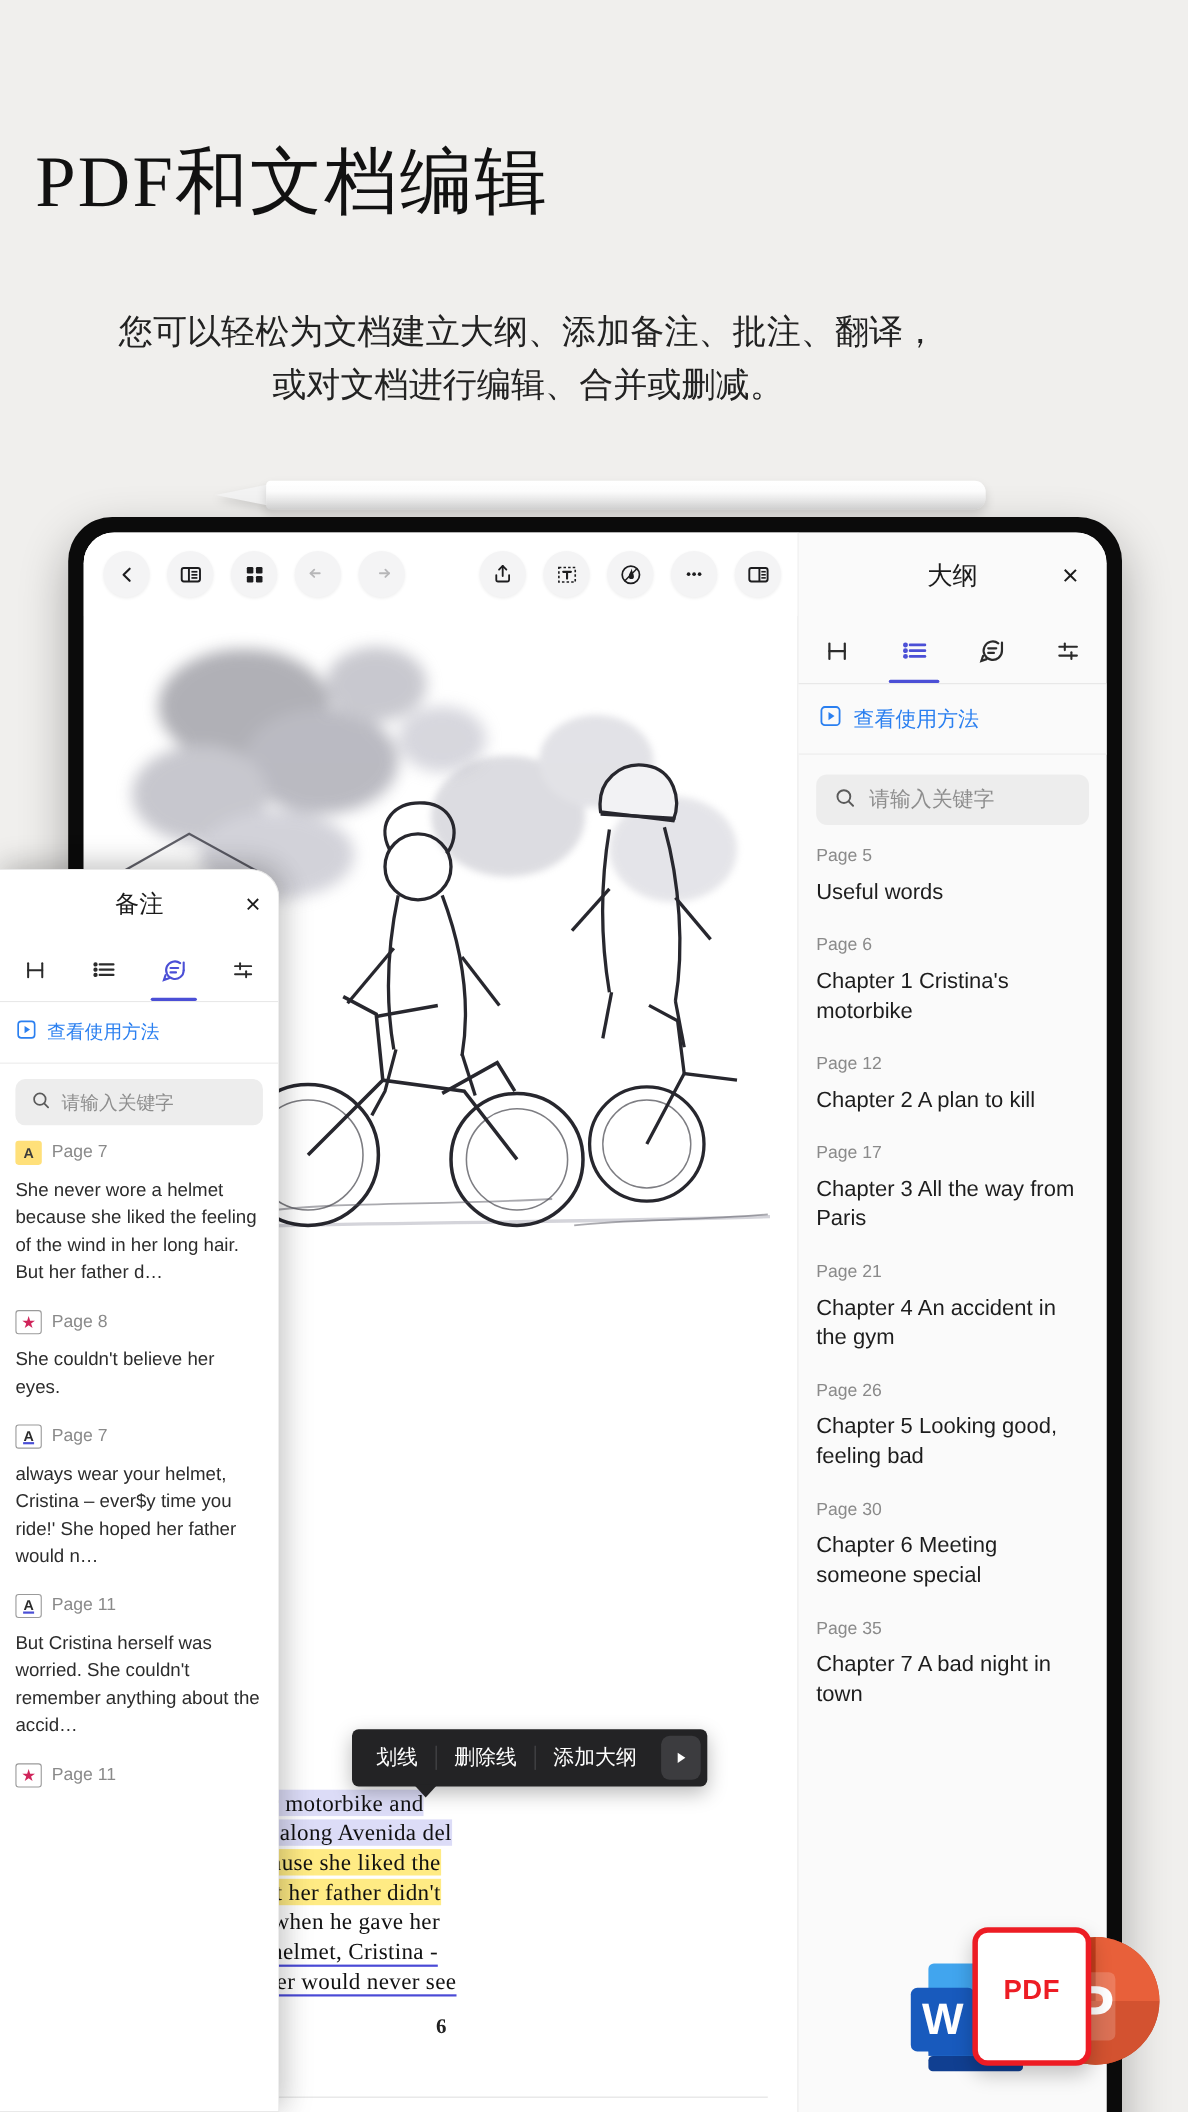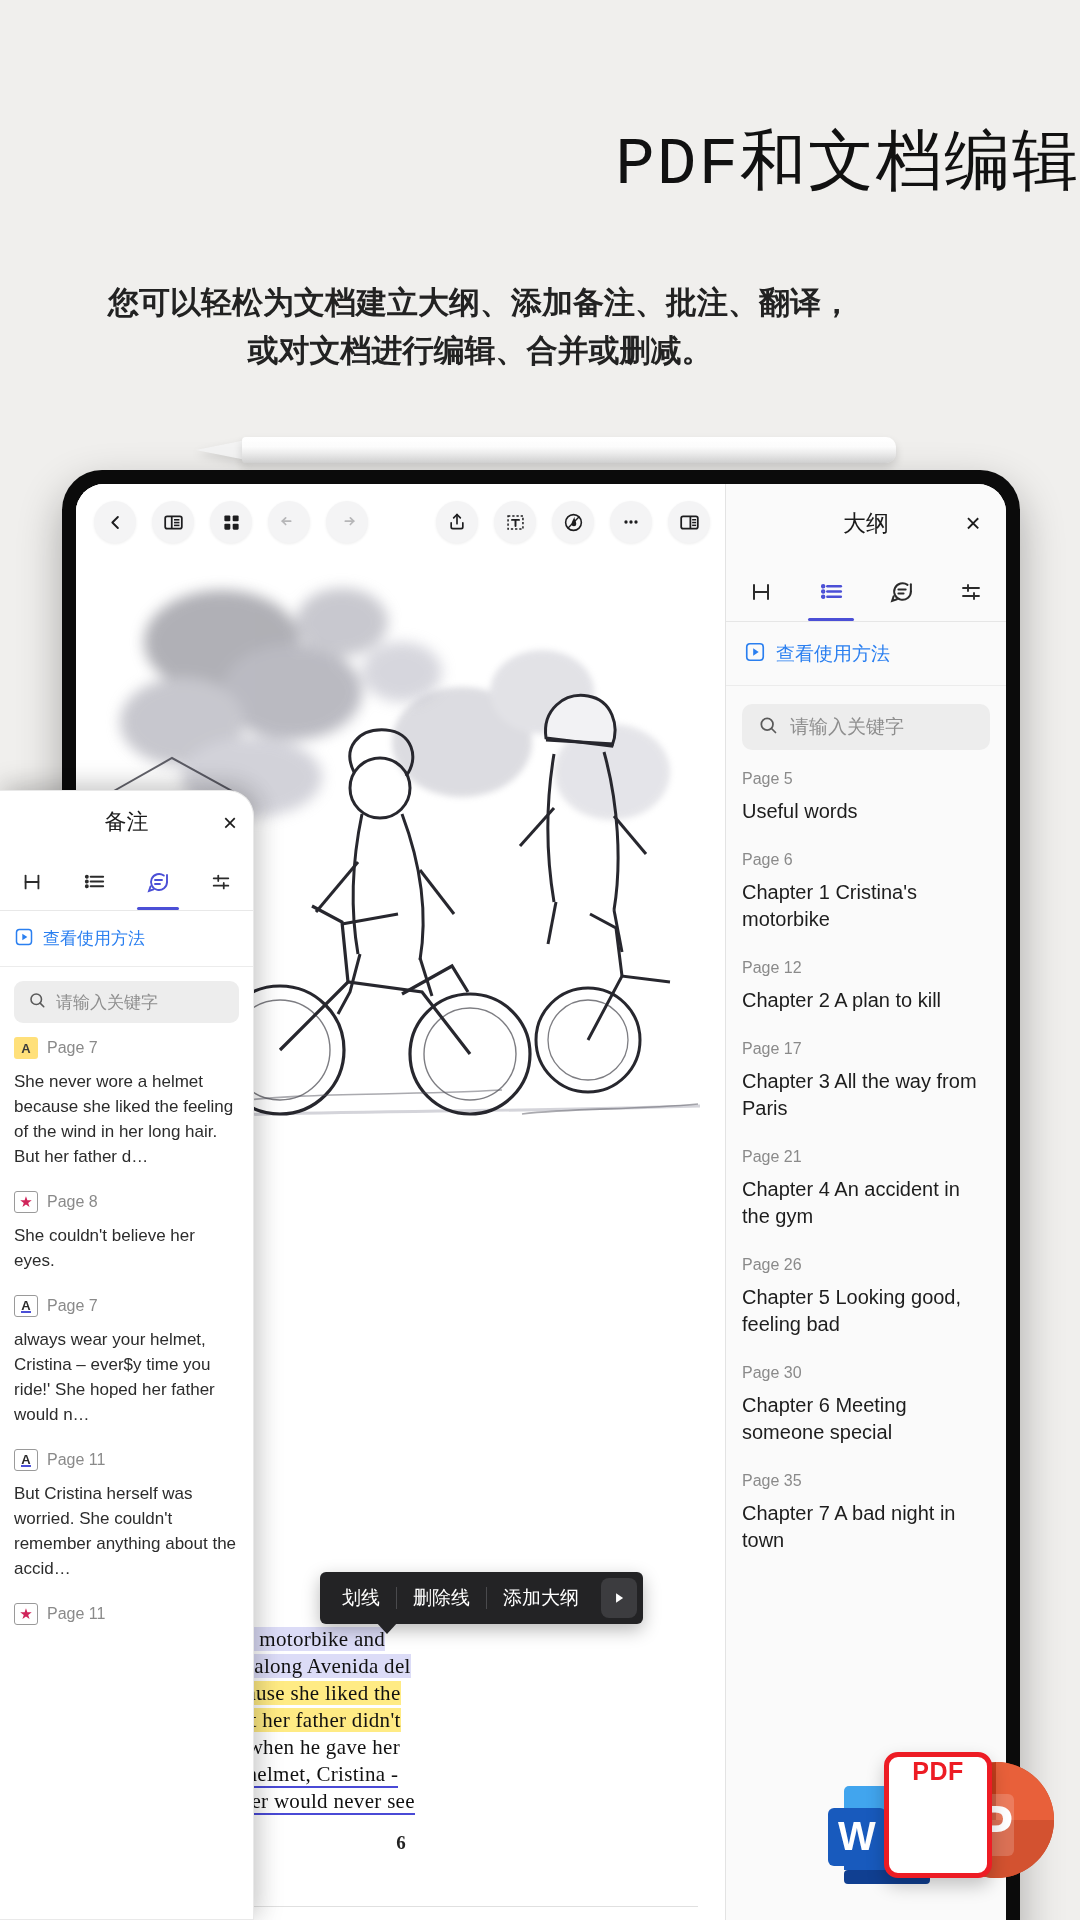--- a/index.html
+++ b/index.html
@@ -7,31 +7,32 @@
     width: 1080px; height: 1920px;
     background: #f0efed;
     font-family: "Liberation Sans", "DejaVu Sans", sans-serif;
     overflow: hidden;
   }
   .page { position: relative; width: 1080px; height: 1920px; background: #f0efed; overflow: hidden; }
 
   
   .hero-title {
     position: absolute; top: 128px; left: 0; width: 1080px;
-    text-align: right;
+    text-align: left;
     font-size: 66px; line-height: 1.15;
     letter-spacing: 2px;
     color: #111; font-weight: 400;
-    font-family: Liberation Mono, monospace;
+    font-family: Liberation Serif, serif;
+    padding-left: 32px;
   }
   .hero-sub {
     position: absolute; top: 278px; left: 0; width: 960px;
     text-align: center;
     font-size: 31px; line-height: 1.55;
-    color: #222; font-weight: 700;
+    color: #222; font-weight: 400;
     font-family: "DejaVu Sans", sans-serif;
   }
   .hero-sub div { white-space: nowrap; }
 
   
   .pencil {
     position: absolute; left: 196px; top: 437px;
     width: 700px; height: 26px;
   }
   .pencil .body {
@@ -239,21 +240,21 @@
   .fileicons { position: absolute; right: 22px; bottom: 8px; width: 260px; height: 190px; z-index: 40; }
   .fi { position: absolute; }
   .fi-word { left: 24px; bottom: 12px; }
   .fi-ppt  { right: 0px;  bottom: 18px; }
   .fi-pdf  { left: 86px;  bottom: 34px; }
 
   .pdf-card {
     width: 108px; height: 126px; border-radius: 14px;
     background: #ffffff; border: 5px solid #ed1c24;
     box-shadow: 0 8px 18px rgba(0,0,0,0.22);
-    display:flex; align-items:flex-start; justify-content:center;
+    display:flex; align-items:center; justify-content:center;
     padding-bottom: 12px;
   }
   .pdf-card .t { color:#ed1c24; font-weight:700; font-size:25px; letter-spacing:0.5px; }
 </style>
 </head>
 <body>
 
 <div class="page">
 
   <div class="hero-title">PDF和文档编辑</div>

